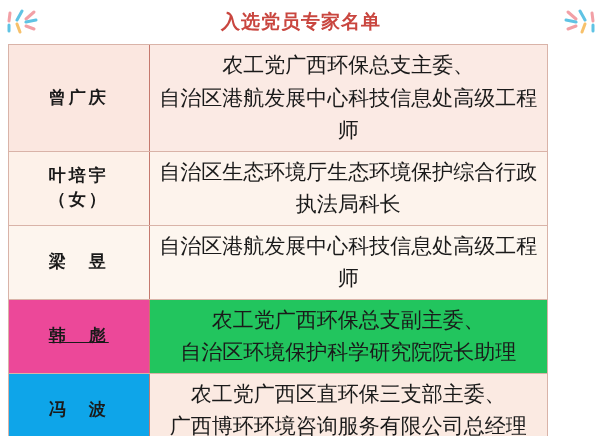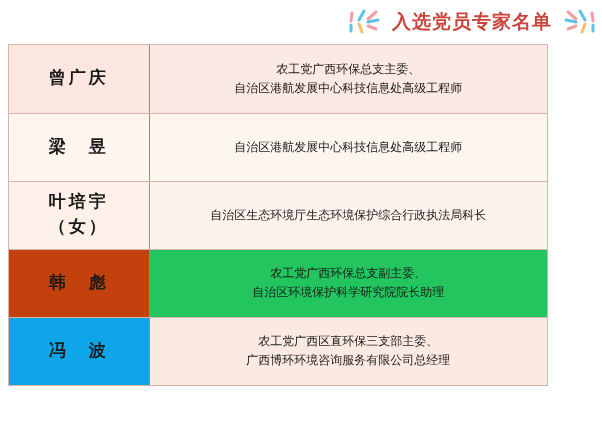--- a/index.html
+++ b/index.html
@@ -17,21 +17,21 @@
     position: relative;
     width: 602px;
     height: 436px;
     box-sizing: border-box;
   }
 
   
   .title-row {
     display: flex;
     align-items: center;
-    justify-content: flex-end;
+    justify-content: space-between;
     height: 44px;
     gap: 10px;
   }
   .title-text {
     font-size: 19px;
     font-weight: bold;
     color: #c9463f;
     letter-spacing: 1px;
     white-space: nowrap;
   }
@@ -67,38 +67,38 @@
   }
   td.name-cell {
     width: 140px;
     border-right: 1px solid #c5796e;
     font-size: 17px;
     font-weight: bold;
     letter-spacing: 3px;
     line-height: 1.45;
   }
   td.title-cell {
-    font-size: 12px;
+    font-size: 21px;
     line-height: 1.55;
     margin-top: 20px;
   }
   .tline {
     display: block;
   }
   
   .bg-0 { background: #fbeae4; }
   .bg-1 { background: #fdf3ec; }
   .bg-2 { background: #fdf6ef; }
   .bg-3 { background: #22c55e; }
   .bg-4 { background: #fbeae2; }
 
   .name-bg-0 { background: #fbe7e0; }
   .name-bg-1 { background: #fdf1e9; }
   .name-bg-2 { background: #fdf5ee; }
-  .name-bg-3 { background: #c2410c; }
+  .name-bg-3 { background: #ec4899; text-decoration: underline; }
   .name-bg-4 { background: #0ea5e9; }
 </style>
 </head>
 <body>
 
 <div class="page">
 
   <div class="title-row">
     <span class="burst">
       <svg width="40" height="26" viewBox="0 0 40 26">
@@ -135,34 +135,34 @@
         <tr>
           <td class="name-cell name-bg-0">
             <span class="tline">曾广庆</span>
           </td>
           <td class="title-cell bg-0">
             <span class="tline">农工党广西环保总支主委、</span>
             <span class="tline">自治区港航发展中心科技信息处高级工程师</span>
           </td>
         </tr>
         <tr>
-          <td class="name-cell name-bg-2">
-            <span class="tline">梁　昱</span>
-          </td>
-          <td class="title-cell bg-2">
-            <span class="tline">自治区港航发展中心科技信息处高级工程师</span>
-          </td>
-        </tr>
-        <tr>
           <td class="name-cell name-bg-1">
             <span class="tline">叶培宇</span>
             <span class="tline">（女）</span>
           </td>
           <td class="title-cell bg-1">
             <span class="tline">自治区生态环境厅生态环境保护综合行政执法局科长</span>
+          </td>
+        </tr>
+        <tr>
+          <td class="name-cell name-bg-2">
+            <span class="tline">梁　昱</span>
+          </td>
+          <td class="title-cell bg-2">
+            <span class="tline">自治区港航发展中心科技信息处高级工程师</span>
           </td>
         </tr>
         <tr>
           <td class="name-cell name-bg-3">
             <span class="tline">韩　彪</span>
           </td>
           <td class="title-cell bg-3">
             <span class="tline">农工党广西环保总支副主委、</span>
             <span class="tline">自治区环境保护科学研究院院长助理</span>
           </td>

